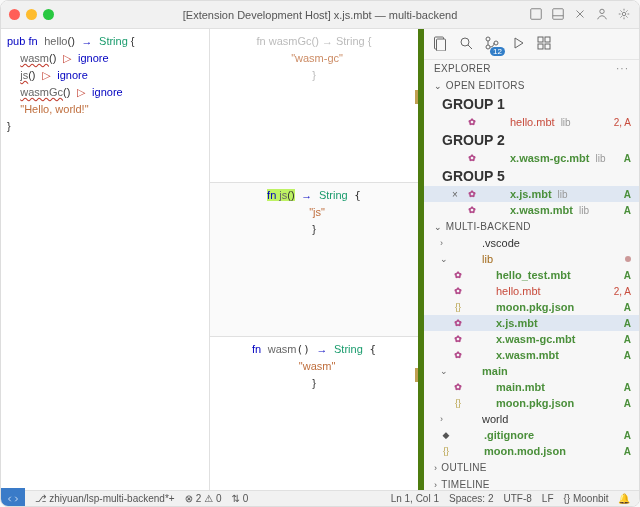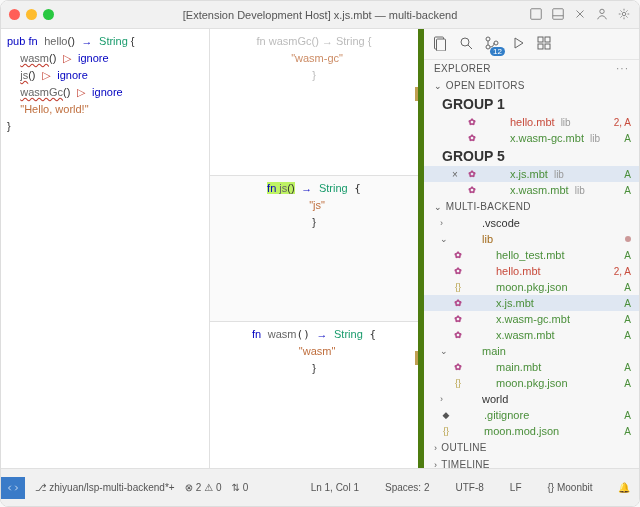--- a/index.html
+++ b/index.html
@@ -37,31 +37,31 @@
 .sec-head .dots { margin-left: auto; color: #888; letter-spacing: 1px; }
 .group-head { padding: 2px 18px; font-size: 14px; font-weight: 600; color: #333; }
 .tree-row { display: flex; align-items: center; padding: 2px 8px 2px 28px; font-size: 11px; color: #333; gap: 4px; position: relative; }
 .tree-row.l1 { padding-left: 16px; }
 .tree-row.l2 { padding-left: 28px; }
 .tree-row.active { background: #dfe7f2; }
 .tree-row .close { width: 10px; font-size: 10px; color: #666; }
 .tree-row .label { flex: 0 0 auto; margin-left: 28px; }
 .tree-row .suffix { color: #999; font-size: 10px; margin-left: 2px; }
 .tree-row .badge { margin-left: auto; color: #777; font-size: 10px; }
-.tree-row.git-a .label, .tree-row.git-a .badge { color: #4a8f3a; }
+.tree-row.git-a .label, .tree-row.git-a .badge { color: #4a8f3a; font-weight: bold; }
 .tree-row.git-m .label, .tree-row.git-m .badge { color: #a36b1c; }
 .tree-row.error .label, .tree-row.error .badge { color: #c84b3c; }
 .file-icon { width: 12px; height: 12px; display: inline-flex; align-items: center; justify-content: center; font-size: 9px; flex: 0 0 12px; }
 .ic-mbt { color: #b34a8a; font-weight: 700; }
 .ic-json { color: #b8a24a; }
 .ic-git { color: #555; }
 .chev-sm { font-size: 9px; color: #666; width: 10px; display: inline-block; }
-.statusbar { height: 38px; background: #f1f1f1; border-top: 1px solid #e0e0e0; display: flex; align-items: center; padding: 4px 8px; font-size: 10px; color: #555; gap: 12px; }
+.statusbar { height: 16px; background: #f1f1f1; border-top: 1px solid #e0e0e0; display: flex; align-items: center; padding: 4px 8px; font-size: 10px; color: #555; gap: 12px; }
 .statusbar .left { display: flex; gap: 10px; align-items: center; }
-.statusbar .right { margin-left: auto; display: flex; gap: 26px; align-items: center; }
+.statusbar .right { margin-left: auto; display: flex; gap: 10px; align-items: center; }
 .remote { background: #3a7bc8; color: #fff; padding: 0 6px; height: 22px; display: flex; align-items: center; margin-left: -8px; }
 .mod-marker { position: absolute; right: 0; top: 40%; width: 3px; height: 14px; background: #c0a050; }
 .dot-mark { width: 6px; height: 6px; border-radius: 50%; background: #c99; margin-left: auto; }
 </style>
 </head>
 <body>
 
 <div class="window">
   <div class="titlebar">
     <div class="traffic">
@@ -162,20 +162,21 @@
       </div>
       <div id="open-editors-list">
           <div class="group-head">GROUP 1</div>
           <div class="tree-row error">
             <span class="close"></span>
             <span class="file-icon ic-mbt">✿</span>
             <span class="label">hello.mbt</span>
             <span class="suffix">lib</span>
             <span class="badge">2, A</span>
           </div>
+          <div class="group-head">GROUP 2</div>
           <div class="tree-row git-a">
             <span class="close"></span>
             <span class="file-icon ic-mbt">✿</span>
             <span class="label">x.wasm-gc.mbt</span>
             <span class="suffix">lib</span>
             <span class="badge">A</span>
           </div>
           <div class="group-head">GROUP 5</div>
           <div class="tree-row git-a active">
             <span class="close">×</span>

